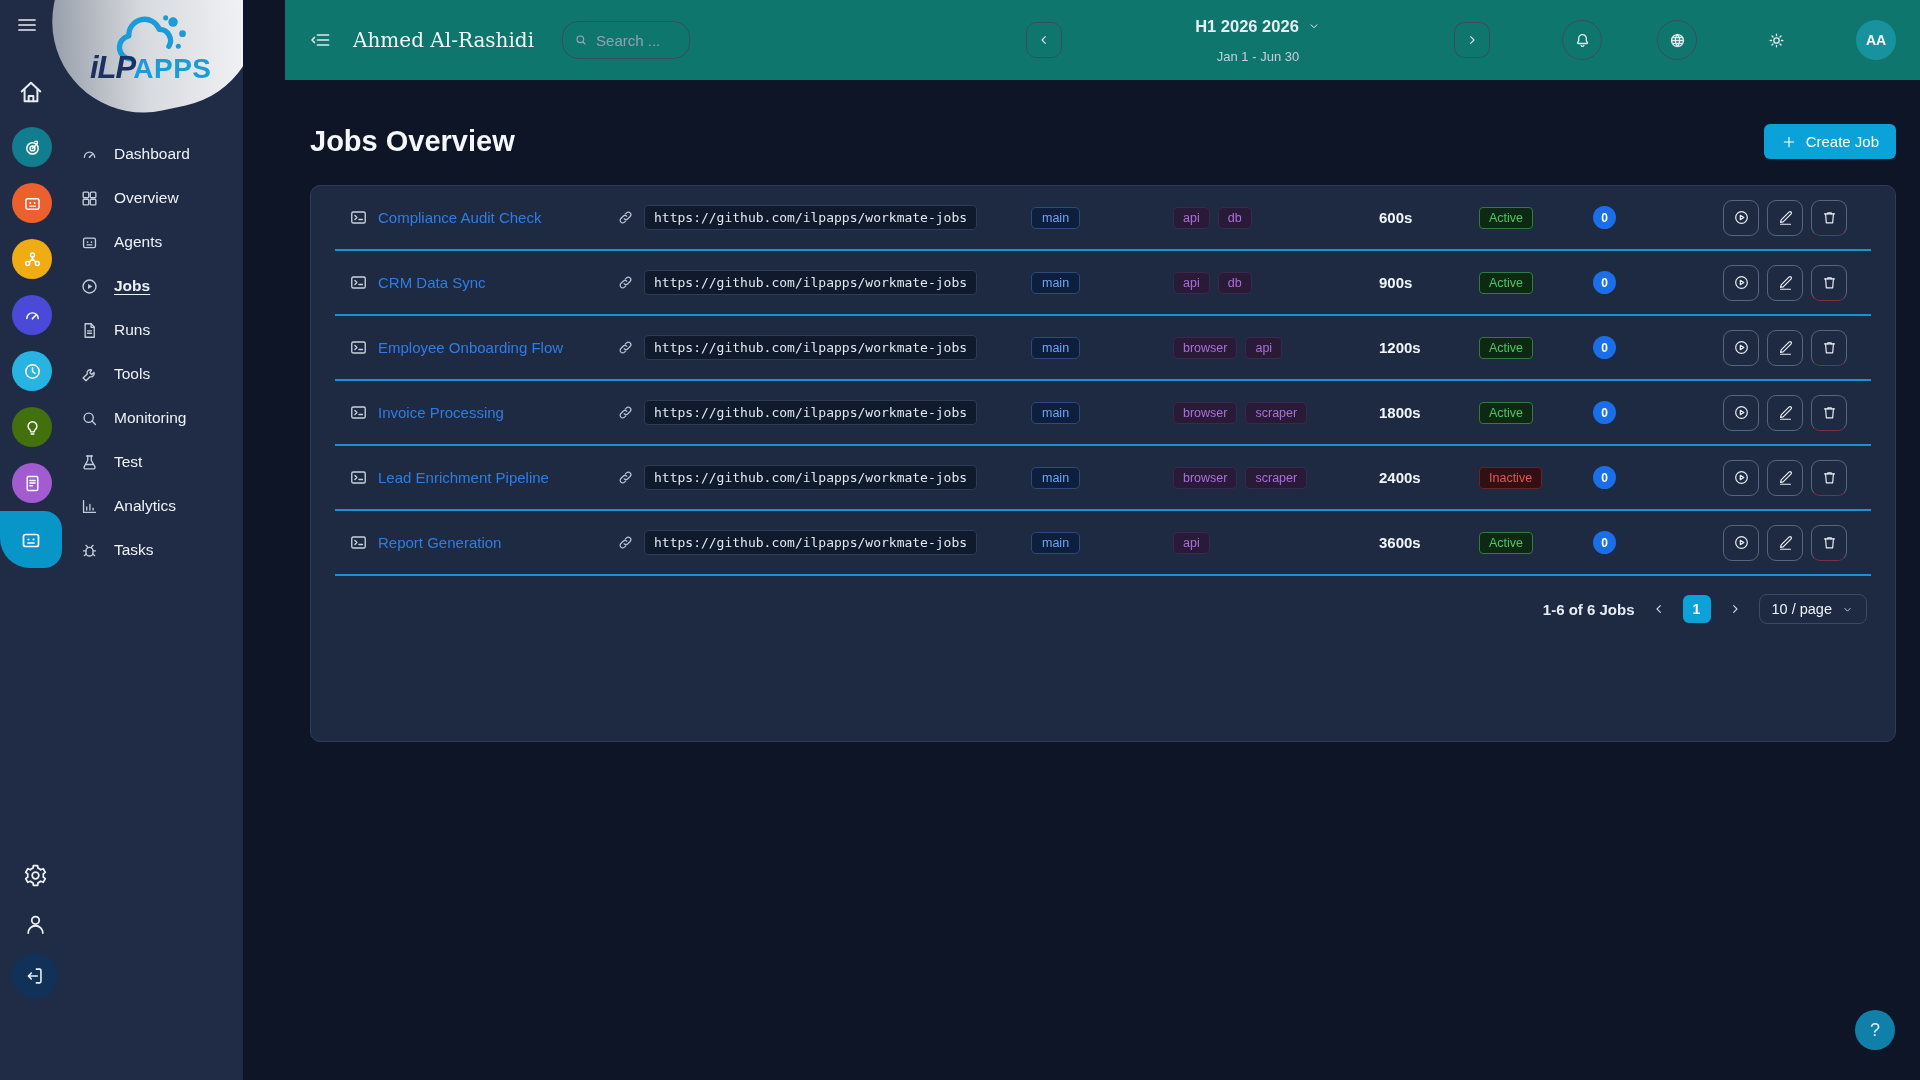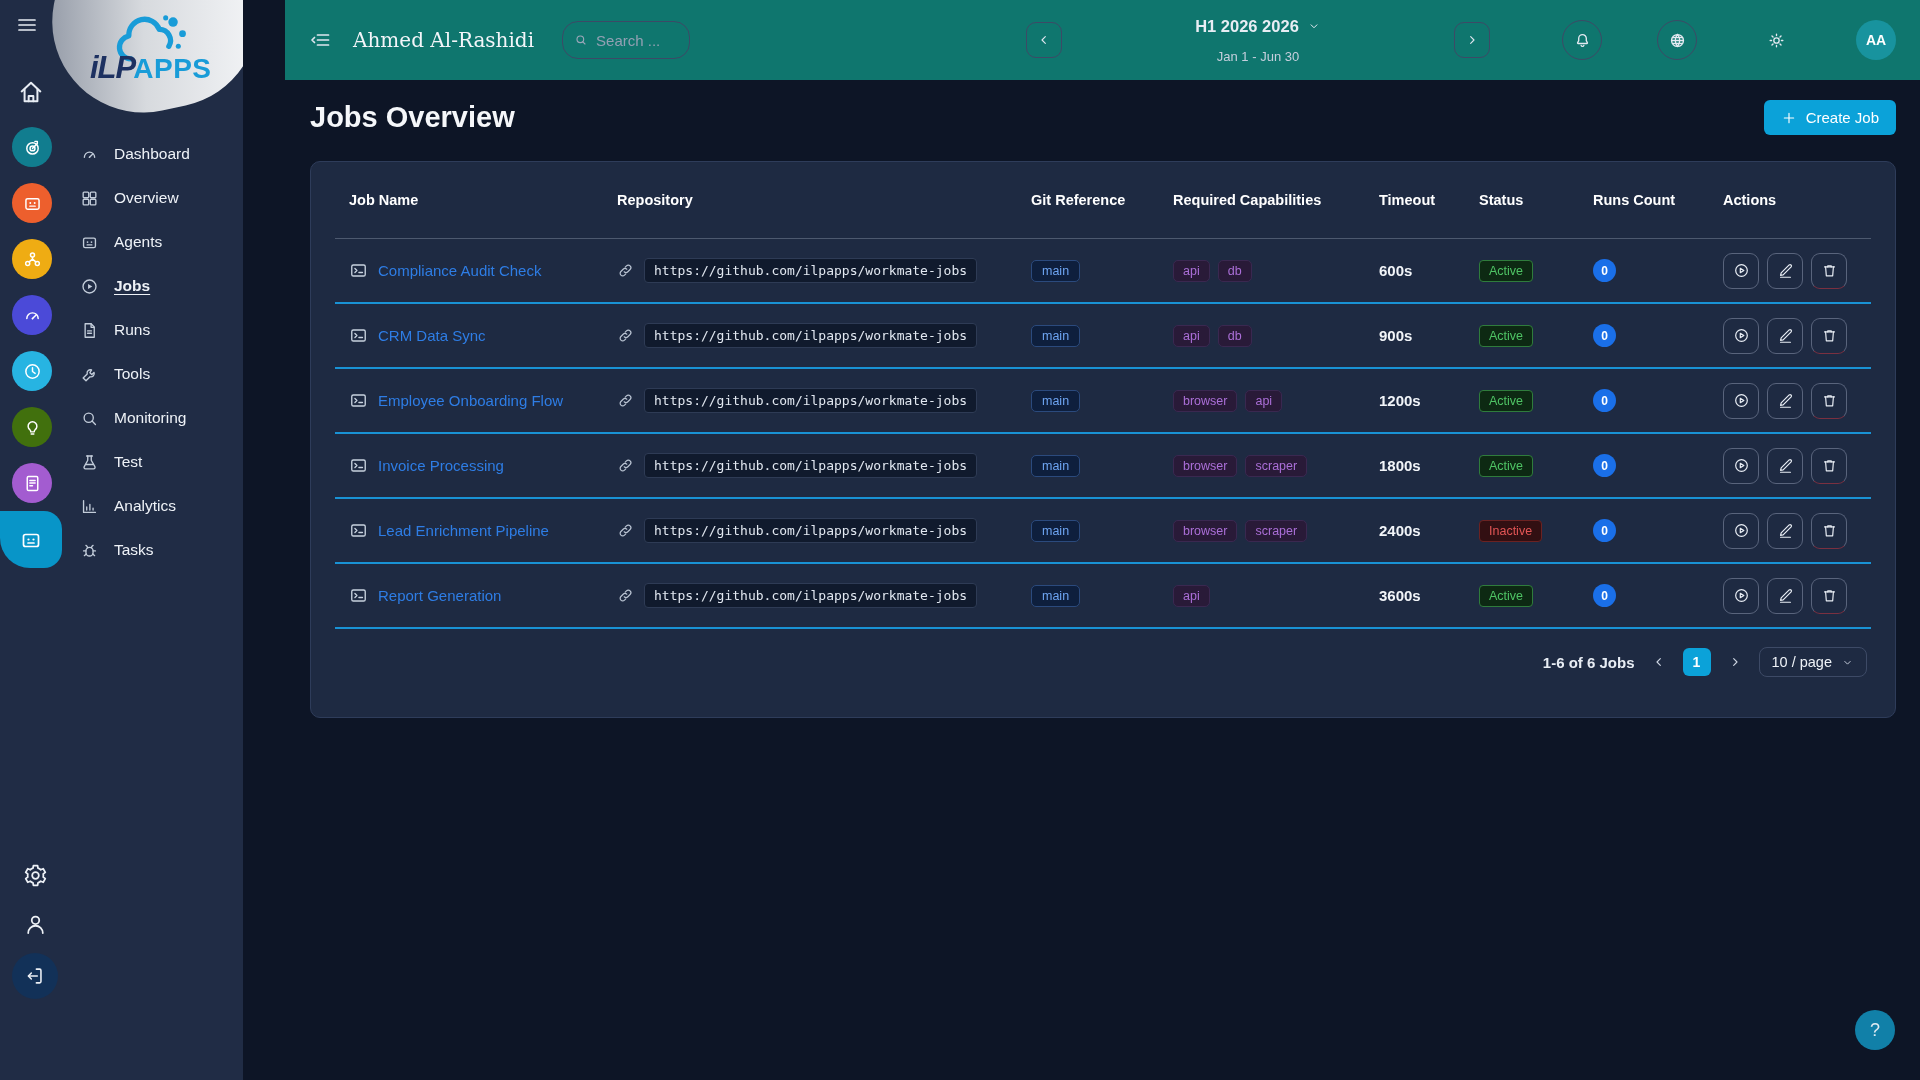--- a/index.html
+++ b/index.html
@@ -57,21 +57,21 @@
   .period-range { margin-top:13px; font-size:13px; color:#c6cfdd; }
   .circ-btn { width:40px; height:40px; border:1px solid #3d4a66; border-radius:50%; background:none; color:#e4e9f1;
     display:flex; align-items:center; justify-content:center; cursor:pointer; margin-left:9px; }
   .circ-btn svg { width:19px; height:19px; }
   .plain-btn { border:0; margin-left:13px; }
   .avatar { width:40px; height:40px; border-radius:50%; background:#18939e; color:#fff; font-size:14px; font-weight:700;
     display:flex; align-items:center; justify-content:center; margin-left:14px; cursor:pointer; }
 
   
   .main { position:absolute; left:285px; top:80px; width:1635px; height:1000px; }
-  .page-head { display:flex; align-items:center; justify-content:space-between; margin:20px 24px 0 25px; }
+  .page-head { display:flex; align-items:center; justify-content:space-between; margin:44px 24px 0 25px; }
   .page-title { font-size:29px; font-weight:700; color:#f5f7fa; }
   .create-btn { display:flex; align-items:center; gap:9px; background:#0ba2d9; color:#fff; border:0; border-radius:6px;
     padding:9px 17px; font-size:15px; font-family:"Liberation Sans",sans-serif; cursor:pointer; }
   .create-btn .plus { width:16px; height:16px; }
 
   .card { width:1586px; height:557px; margin:26px 0 0 25px; background:#1e2a42; border:1px solid #2e3c5a; border-radius:10px; padding:0 24px; }
   .t-row { display:grid; grid-template-columns:268px 414px 142px 206px 100px 114px 130px 1fr; align-items:center; }
   .t-head { height:77px; border-bottom:1px solid #4d596f; font-size:14.5px; font-weight:700; color:#fff; }
   .cell { padding-left:14px; display:flex; align-items:center; position:relative; min-width:0; }
   .t-head .cell:not(:first-child)::before { content:''; position:absolute; left:0; top:19px; bottom:19px; width:1px; background:#45506a; }
@@ -390,30 +390,20 @@
       <span class="plus">
           <svg viewBox="0 0 24 24" fill="none" stroke="currentColor" stroke-width="1.7" stroke-linecap="round" stroke-linejoin="round">
             <path d="M12 5v14M5 12h14"></path>
           </svg>
         </span>
       <span>Create Job</span>
     </button>
   </div>
 
   <section class="card">
-    <div class="t-row t-head">
-      <div class="cell">Job Name</div>
-      <div class="cell">Repository</div>
-      <div class="cell">Git Reference</div>
-      <div class="cell">Required Capabilities</div>
-      <div class="cell">Timeout</div>
-      <div class="cell">Status</div>
-      <div class="cell">Runs Count</div>
-      <div class="cell">Actions</div>
-    </div>
     <div class="t-body">
         <div class="t-row">
           <div class="cell">
             <span class="term-ic">
               <svg viewBox="0 0 24 24" fill="none" stroke="currentColor" stroke-width="1.7" stroke-linecap="round" stroke-linejoin="round">
                 <rect x="3.5" y="5" width="17" height="14" rx="2"></rect>
                 <path d="M7.5 9.5L10 12l-2.5 2.5"></path>
                 <path d="M12.5 14.5H17"></path>
               </svg>
             </span>

